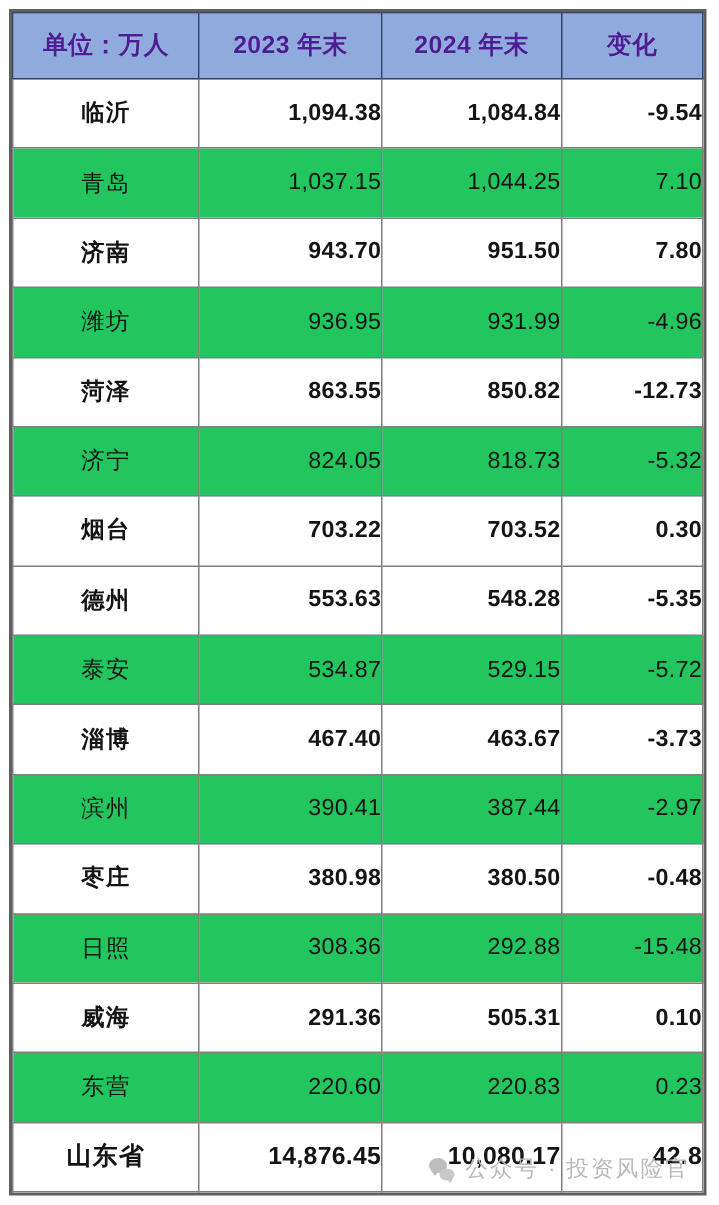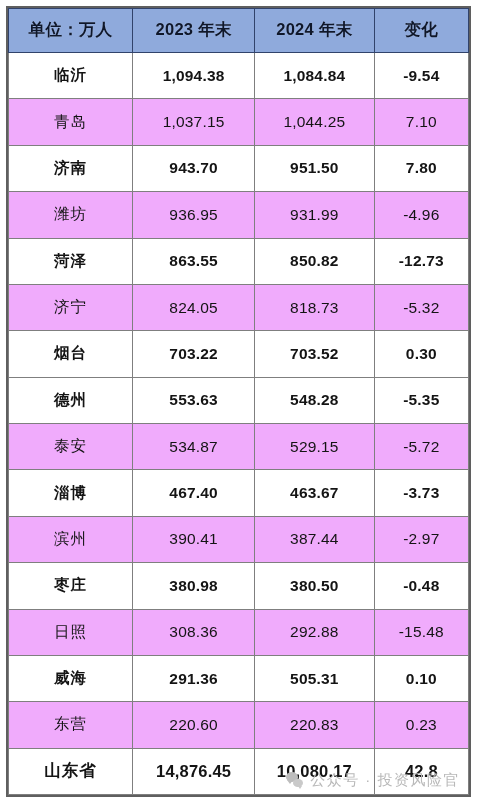--- a/index.html
+++ b/index.html
@@ -35,21 +35,21 @@
     border-collapse: collapse;
     table-layout: fixed;
   }
   table.data-table col.c-name   { width: 27.0%; }
   table.data-table col.c-y2023  { width: 26.5%; }
   table.data-table col.c-y2024  { width: 26.0%; }
   table.data-table col.c-change { width: 20.5%; }
 
   thead th {
     background: #8faadc;
-    color: #0f172a;
+    color: #4c1d95;
     font-weight: bold;
     font-size: 16.5px;
     letter-spacing: 0.3px;
     text-align: center;
     border: 1px solid #31436b;
     padding: 10px 2px 11px 2px;
     height: 44px;
     box-sizing: border-box;
     text-shadow: 0 0 1px rgba(255,255,255,0.35);
   }
@@ -57,36 +57,37 @@
     text-align: center;
     font-size: 15.5px;
     color: #141414;
     border: 1px solid #7f7f7f;
     padding: 0;
     height: 44px;
     box-sizing: border-box;
     white-space: nowrap;
   }
   tbody tr.alt td {
-    background: #f0abfc;
+    background: #22c55e;
   }
   tbody tr.plain td {
     background: #ffffff;
     font-weight: bold;
   }
   tbody tr.total td {
     background: #ffffff;
     font-weight: bold;
     font-size: 16.5px;
   }
   td.name-cell {
     letter-spacing: 1px;
   }
   td.num-cell {
     letter-spacing: 0.2px;
+    text-align: right;
   }
   .watermark {
     position: absolute;
     right: 9px;
     bottom: 8px;
     display: flex;
     gap: 7px;
     color: #b9b9b9;
     font-size: 15px;
     letter-spacing: 1.5px;

